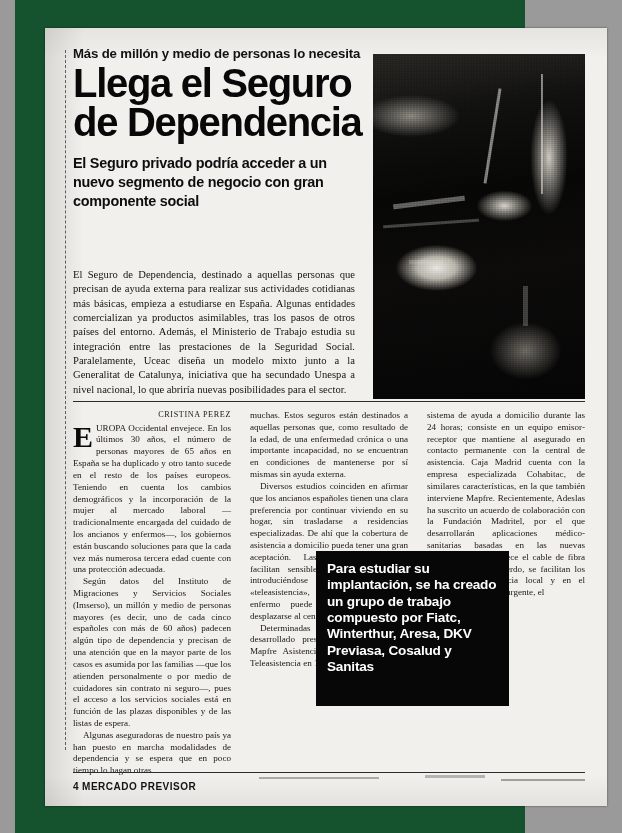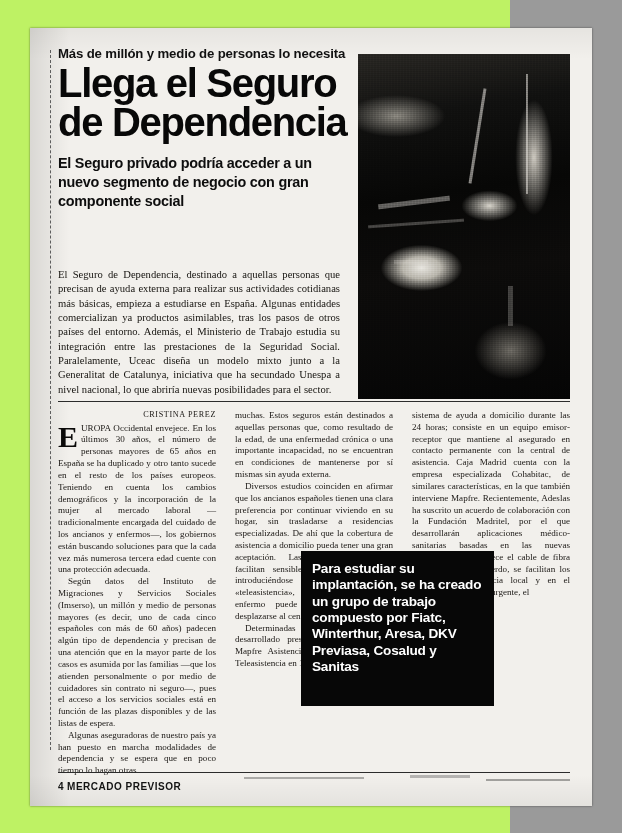--- a/index.html
+++ b/index.html
@@ -10,23 +10,23 @@
   body {
     width: 622px;
     height: 833px;
     overflow: hidden;
     font-family: "Liberation Serif", serif;
   }
 
   
   .scan {
     position: absolute;
-    left: 0; top: 0;
+    left: 15px; top: 0;
     width: 510px; height: 833px;
-    background: #bef264;
+    background: #14532d;
   }
   .paper {
     position: absolute;
     left: 30px; top: 28px;
     width: 562px; height: 778px;
     background: #f2f0ec;
     box-shadow: 0 0 2px rgba(0,0,0,.5);
   }
   .paper:after{
     content:"";

